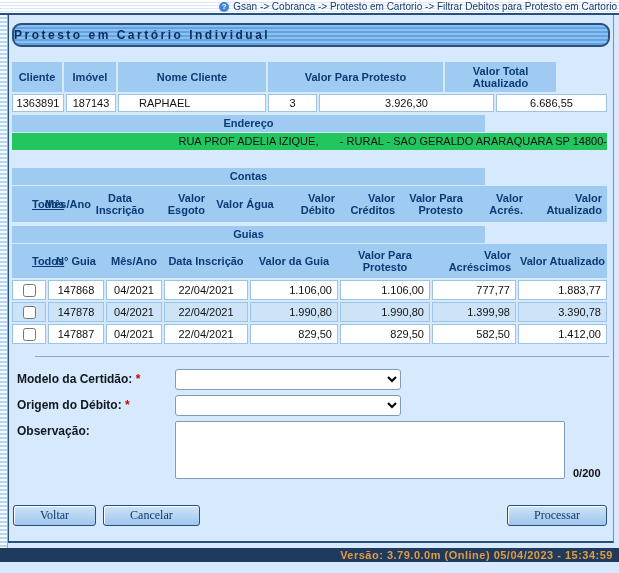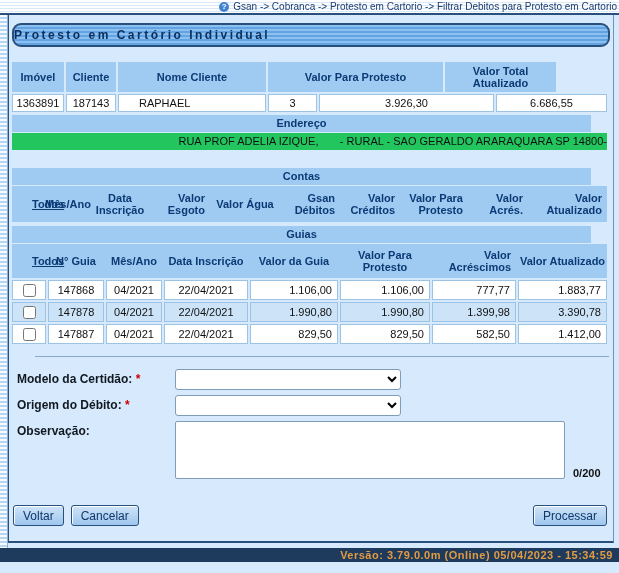--- a/index.html
+++ b/index.html
@@ -51,21 +51,21 @@
     background: repeating-linear-gradient(180deg,#8cc0f0 0 2px,#63a3e2 2px 4px);
     display: flex; align-items: center;
   }
   .titlebar span {
     color: #0a2e5c; font-weight: bold; font-size: 12px; letter-spacing: 2.5px;
   }
   
   .tbl { margin-left: 3px; width: 595px; }
   .hdr-blue { background: #9fcbf2; color: #0b3a75; font-weight: bold; }
   .section-title {
-    width: 579px; height: 17px; line-height: 17px; text-align: center;
+    width: 473px; height: 17px; line-height: 17px; text-align: center;
     margin-bottom: 1px;
   }
   .flexrow { display: flex; gap: 2px; }
   .cell {
     display: flex; align-items: center; justify-content: center;
     text-align: center; line-height: 12px;
   }
   .hdr-row .cell { background: #9fcbf2; color: #0b3a75; font-weight: bold; }
   .hdr-cont { background: #9fcbf2; }
   .hdr-cont .cell { background: transparent; color: #0b3a75; font-weight: bold; }
@@ -110,22 +110,22 @@
     width: 390px; height: 58px; resize: none;
     border: 1px solid #7f9db9; border-radius: 2px;
     background: #fff; font-family: "Liberation Sans", sans-serif; font-size: 11px;
   }
   .counter { font-weight: bold; font-size: 11px; align-self: flex-end; margin-left: 8px; }
   
   .button-row { display: flex; gap: 7px; margin: 26px 6px 0 4px; align-items: center; }
   .btn {
     background: linear-gradient(180deg,#cfe3f7,#9ec7ee);
     border: 1px solid #28507c; border-radius: 3px;
-    color: #10386b; font-size: 12px; font-family: Liberation Sans, sans-serif;
-    padding: 2px 9px; height: 21px; cursor: pointer;
+    color: #10386b; font-size: 12px; font-family: Liberation Serif, serif;
+    padding: 2px 26px; height: 21px; cursor: pointer;
     box-shadow: inset 1px 1px 0 #ffffff;
   }
   .btn-right { margin-left: auto; }
   
   .footer-bar {
     position: absolute; left: 0; top: 548px; width: 619px; height: 14px;
     background: #1e3a5c; display: flex; justify-content: flex-end; align-items: center;
     padding-right: 6px;
   }
   .footer-text { color: #e39b40; font-weight: bold; font-size: 11px; letter-spacing: 0.5px; white-space: nowrap; }
@@ -141,22 +141,22 @@
 <div class="left-rail"></div>
 
 <div class="frame">
 
   <div class="titlebar">
     <span>Protesto em Cartório Individual</span>
   </div>
 
   <div class="tbl t1" style="margin-top:15px">
     <div class="flexrow hdr-row">
+      <div class="cell c1">Cliente</div>
       <div class="cell c0">Imóvel</div>
-      <div class="cell c1">Cliente</div>
       <div class="cell c2">Nome Cliente</div>
       <div class="cell c4">Valor Para Protesto</div>
       <div class="cell c5">Valor Total Atualizado</div>
     </div>
     <div class="flexrow data-row">
       <div class="cell c0">1363891</div>
       <div class="cell c1">187143</div>
       <div class="cell c2 al">RAPHAEL</div>
       <div class="cell c3">3</div>
       <div class="cell c4">3.926,30</div>
@@ -170,21 +170,21 @@
   </div>
 
   <div class="tbl ct" style="margin-top:18px">
     <div class="section-title hdr-blue">Contas</div>
     <div class="flexrow hdr-cont">
       <div class="cell c0 al link">Todos</div>
       <div class="cell c1">Mês/Ano</div>
       <div class="cell c2">Data Inscrição</div>
       <div class="cell c4 ar">Valor Esgoto</div>
       <div class="cell c3">Valor Água</div>
-      <div class="cell c5 ar">Gsan Débitos</div>
+      <div class="cell c5 ar">Valor Débito</div>
       <div class="cell c6 ar">Valor Créditos</div>
       <div class="cell c7 ar">Valor Para Protesto</div>
       <div class="cell c8 ar">Valor Acrés.</div>
       <div class="cell c9 ar">Valor Atualizado</div>
     </div>
   </div>
 
   <div class="tbl gu" style="margin-top:4px">
     <div class="section-title hdr-blue">Guias</div>
     <div class="flexrow hdr-cont">

